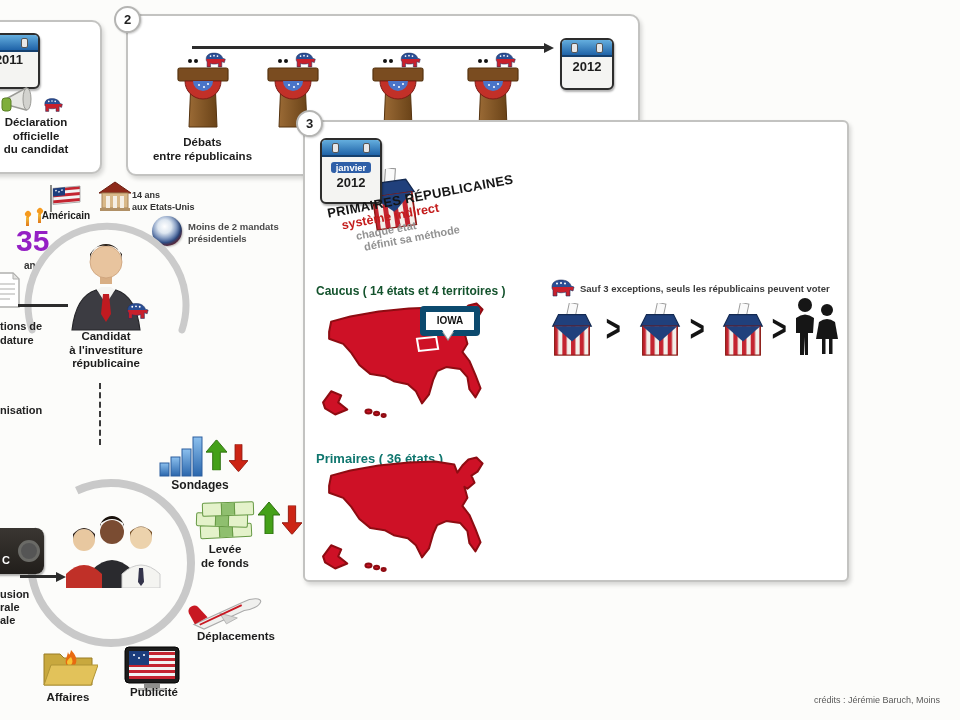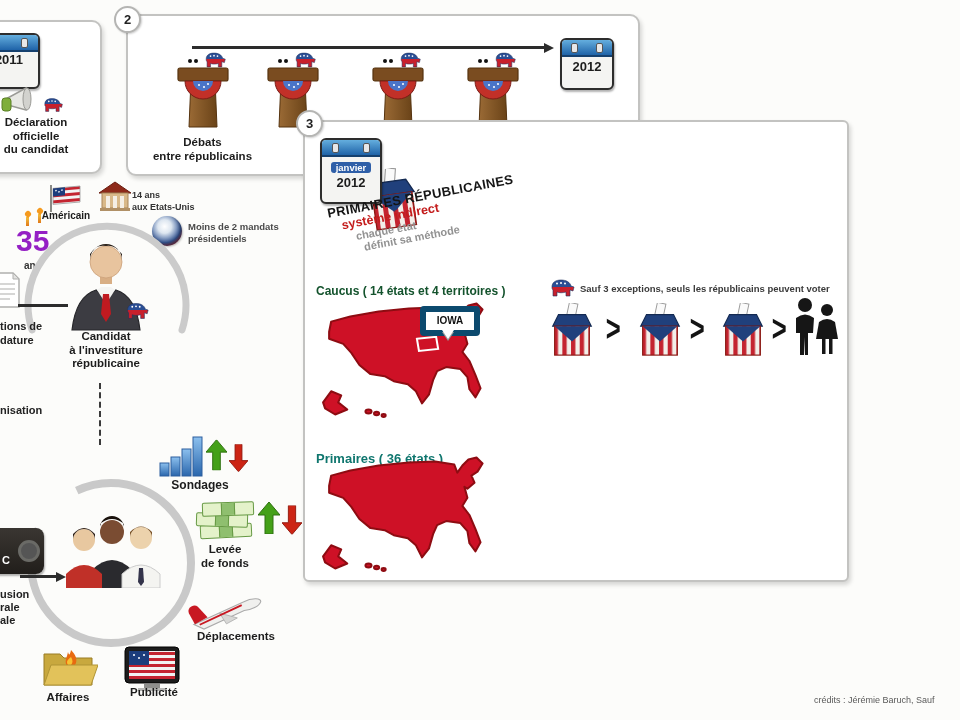--- a/index.html
+++ b/index.html
@@ -399,15 +399,15 @@
   <div class="abs txt" style="left:122px;top:686px;width:64px;font-size:11.5px;">Publicité</div>
 
   <svg class="abs" style="left:40px;top:644px;" width="58" height="46" viewBox="0 0 58 46">
     <path d="M4 10 L20 10 L24 14 L52 14 L52 41 L4 41 Z" fill="#c8a83e" stroke="#9a7d24"></path>
     <path d="M31 6 C36 11 38 16 35 21 C33 25 27 25 26 20 C25 16 27 13 28 8 C29 12 30 11 31 6 Z" fill="#e86a10"></path>
     <path d="M31 13 C33 16 33 19 31 21 C29 22 27 21 27 18 C27 16 29 15 31 13 Z" fill="#f8c232"></path>
     <path d="M4 41 L11 21 L58 21 L51 41 Z" fill="#e2c25a" stroke="#b09434"></path>
   </svg>
   <div class="abs txt" style="left:36px;top:691px;width:64px;font-size:11.5px;">Affaires</div>
 
-  <div class="credits" style="left:814px;top:695px;width:146px;">crédits : Jérémie Baruch, Sauf</div>
+  <div class="credits" style="left:814px;top:695px;width:146px;">crédits : Jérémie Baruch, Moins</div>
 
 </div>
 
 </body></html>

